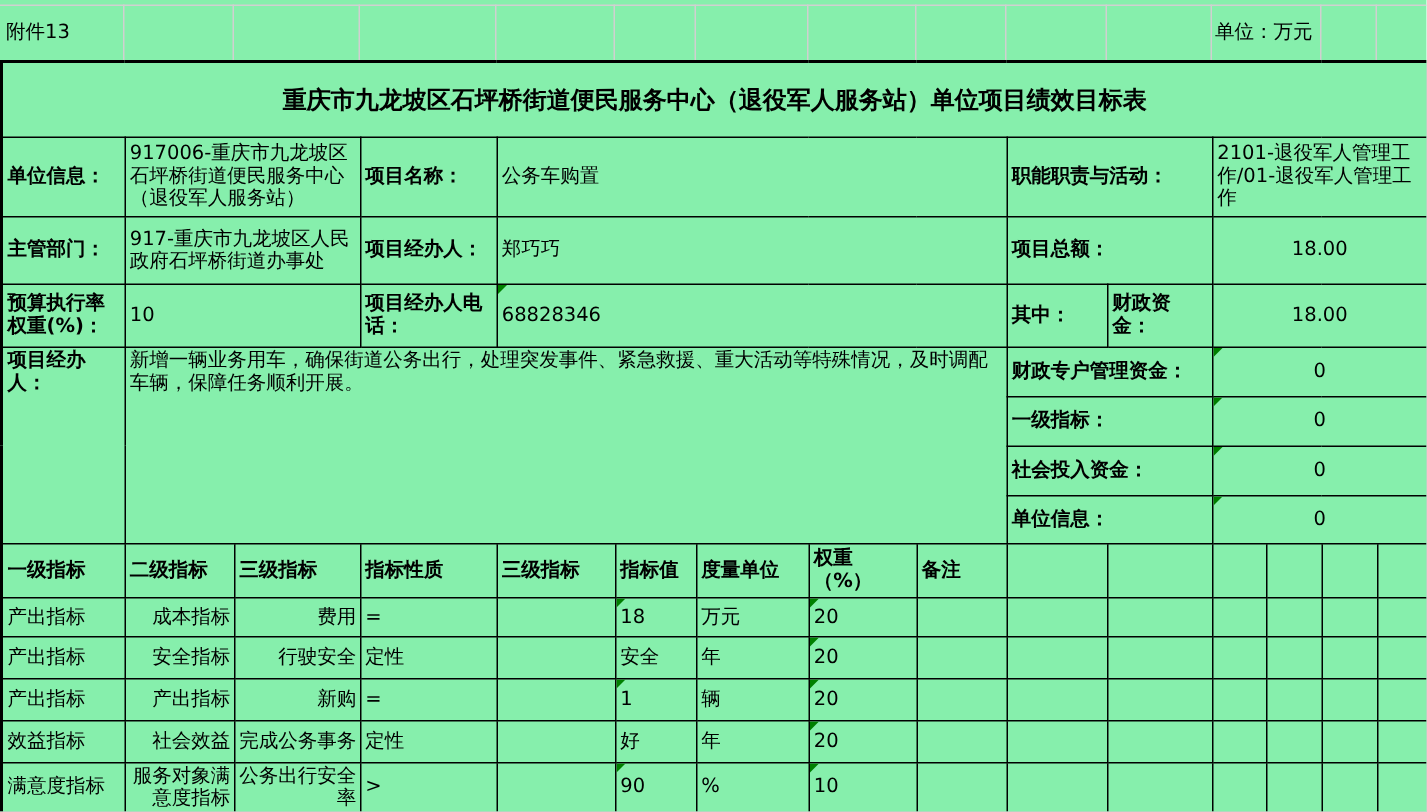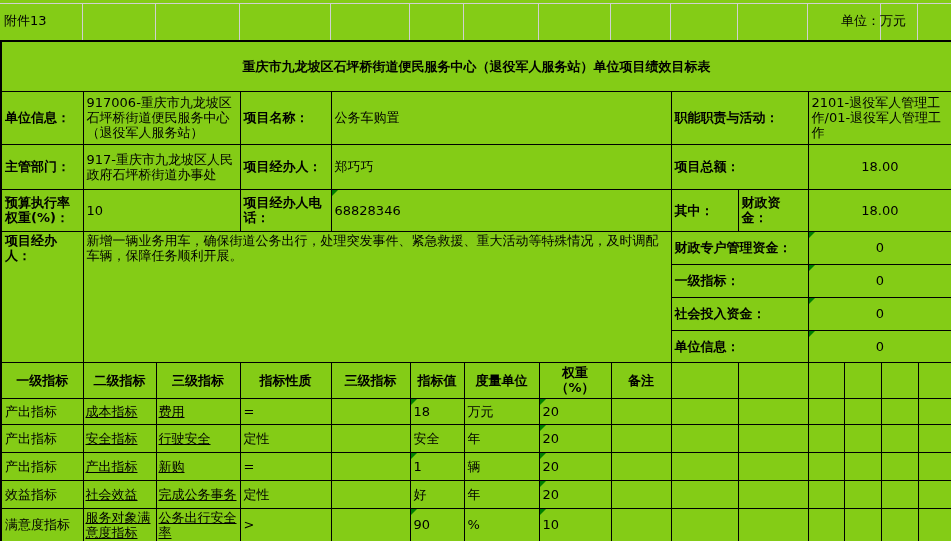--- a/index.html
+++ b/index.html
@@ -1,33 +1,33 @@
 <!DOCTYPE html>
 <html><head>
 <meta charset="utf-8">
 <style>
   html,body{margin:0;padding:0;background:#fff;}
-  .canvas{position:relative;width:951px;height:541px;background:#84cc16;overflow:hidden;
+  .canvas{position:relative;width:951px;height:541px;background:#86efac;overflow:hidden;
           font-family:"DejaVu Sans","Liberation Sans",sans-serif;font-size:13px;color:#000;}
   
   .strip-hl{position:absolute;left:0;top:3px;width:951px;height:1px;background:#d0d0d0;}
   .strip-vl{position:absolute;top:3px;height:37px;width:1px;background:#d0d0d0;}
   .attach{position:absolute;left:4px;top:12px;}
-  .unitnote{position:absolute;left:841px;top:12px;}
+  .unitnote{position:absolute;left:810px;top:12px;}
   
   table.main{position:absolute;left:0;top:40px;width:951px;border-collapse:collapse;
              table-layout:fixed;border:2px solid #000;}
   table.main td{border:1px solid #000;padding:1px 3px;vertical-align:middle;overflow:hidden;
                 line-height:15px;position:relative;word-break:break-all;}
-  .title-cell{text-align:center;font-weight:bold;font-size:13px;line-height:20px;}
+  .title-cell{text-align:center;font-weight:bold;font-size:16px;line-height:20px;}
   .lab{font-weight:bold;}
   .num{text-align:center;}
-  .ctr{text-align:left;padding:1px 2px !important;text-decoration:underline;}
+  .ctr{text-align:right;padding:1px 2px !important;}
   .top{vertical-align:top !important;}
-  .hdr{font-weight:bold;text-align:center;}
+  .hdr{font-weight:bold;text-align:left;}
   .tri{position:absolute;top:0;left:0;width:0;height:0;
        border-top:6px solid #008000;border-right:6px solid transparent;}
   
   .rh50{height:50px}.rh53{height:53px}.rh45{height:45px}.rh42{height:42px}
   .rh33{height:33px}.rh32{height:32px}.rh36{height:36px}
   .rh26{height:26px}.rh28{height:28px}.rh33b{height:33px}
 </style>
 </head>
 <body>
 

